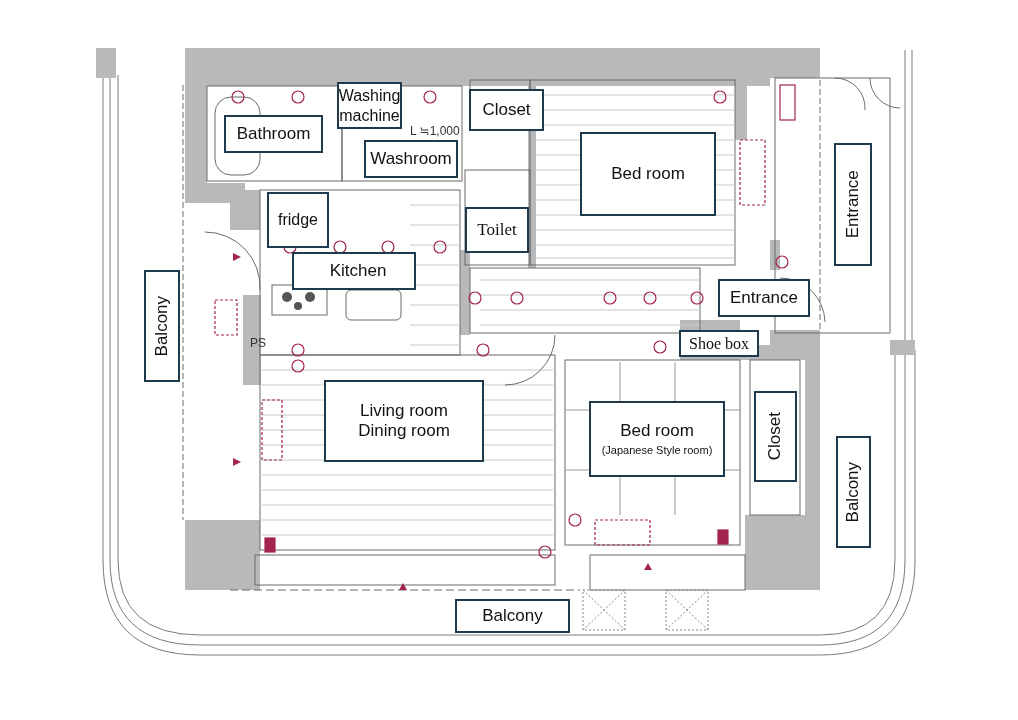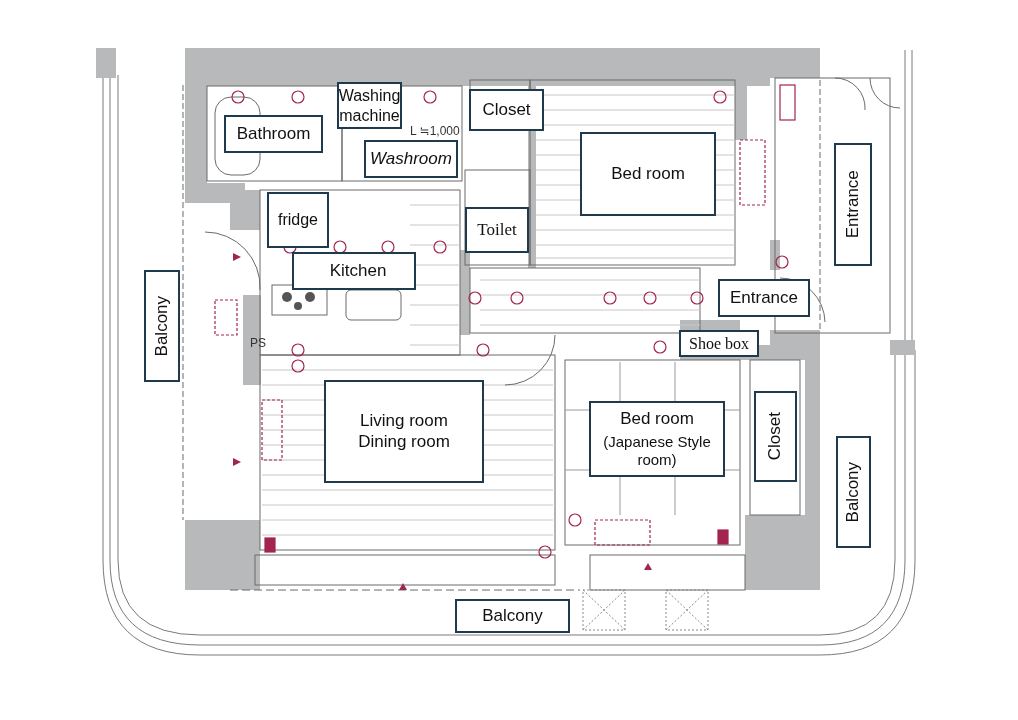--- a/index.html
+++ b/index.html
@@ -5,21 +5,21 @@
   html, body { margin: 0; padding: 0; background: #ffffff; }
   body { width: 1018px; height: 720px; position: relative; overflow: hidden; font-family: "Liberation Sans", sans-serif; }
   #plan { position: absolute; left: 0; top: 0; width: 1018px; height: 720px; }
   .label {
     position: absolute; box-sizing: border-box;
     background: #ffffff; border: 2px solid #1f3a4d;
     display: flex; align-items: center; justify-content: center; flex-direction: column;
     color: #111; font-family: "Liberation Sans", sans-serif; text-align: center; line-height: 1.2;
   }
   .label .main { font-size: 17px; }
-  .label .sub { font-size: 15px; margin-top: 3px; }
+  .label .sub { font-size: 11px; margin-top: 3px; }
   .label.small .main { font-size: 16px; }
   .label.vert .main { transform: rotate(-90deg); white-space: nowrap; }
   .note { position: absolute; font-size: 12px; color: #333; font-family: "Liberation Sans", sans-serif; }
 </style>
 </head>
 <body>
 
 <svg id="plan" viewBox="0 0 1018 720" xmlns="http://www.w3.org/2000/svg">
 
   <g fill="none" stroke="#7a7a7a" stroke-width="1">
@@ -185,21 +185,21 @@
 <span class="note" style="left:410px;top:124px;">L ≒1,000</span>
 <span class="note" style="left:250px;top:336px;">PS</span>
 
 <div class="label" style="left:224px;top:115px;width:99px;height:38px;">
   <span class="main">Bathroom</span>
 </div>
 <div class="label small" style="left:337px;top:82px;width:65px;height:47px;">
   <span class="main">Washing</span>
   <span class="main">machine</span>
 </div>
-<div class="label" style="left:364px;top:140px;width:94px;height:38px;font-style:italic;">
+<div class="label" style="left:364px;top:140px;width:94px;height:38px;">
   <span class="main">Washroom</span>
 </div>
 <div class="label" style="left:469px;top:89px;width:75px;height:42px;">
   <span class="main">Closet</span>
 </div>
 <div class="label" style="left:580px;top:132px;width:136px;height:84px;">
   <span class="main">Bed room</span>
 </div>
 <div class="label small" style="left:267px;top:192px;width:62px;height:56px;">
   <span class="main">fridge</span>
@@ -215,21 +215,21 @@
 </div>
 <div class="label vert" style="left:834px;top:143px;width:38px;height:123px;">
   <span class="main">Entrance</span>
 </div>
 <div class="label small" style="left:679px;top:330px;width:80px;height:27px;font-family:Liberation Serif, serif;">
   <span class="main">Shoe box</span>
 </div>
 <div class="label vert" style="left:144px;top:270px;width:36px;height:112px;">
   <span class="main">Balcony</span>
 </div>
-<div class="label" style="left:324px;top:380px;width:160px;height:103px;">
+<div class="label" style="left:324px;top:380px;width:160px;height:82px;">
   <span class="main">Living room</span>
   <span class="main">Dining room</span>
 </div>
 <div class="label" style="left:589px;top:401px;width:136px;height:76px;">
   <span class="main">Bed room</span>
   <span class="sub">(Japanese Style room)</span>
 </div>
 <div class="label vert" style="left:754px;top:391px;width:43px;height:91px;">
   <span class="main">Closet</span>
 </div>

